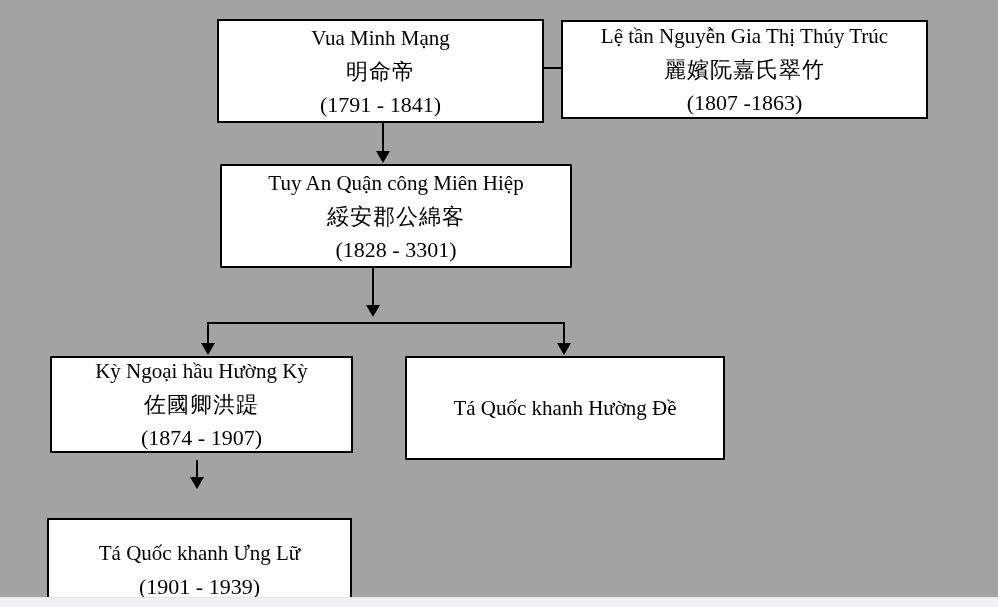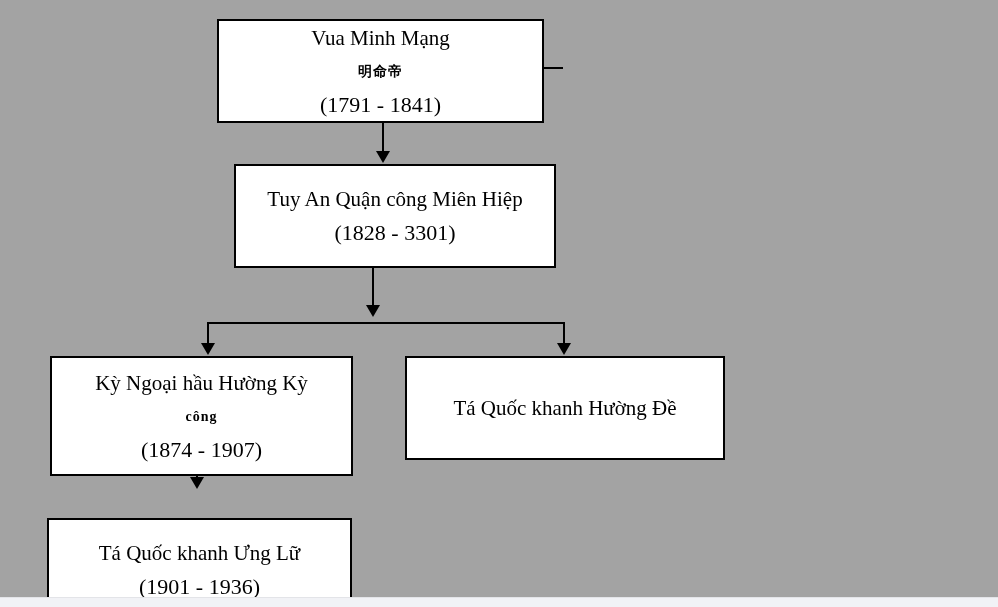--- a/index.html
+++ b/index.html
@@ -16,27 +16,27 @@
     position:absolute;
     border:2px solid #000000;
     background:#ffffff;
     display:flex;flex-direction:column;
     align-items:center;justify-content:center;
     text-align:center;
     color:#000000;
     box-sizing:border-box;
   }
   .node .vi{font-size:21px;line-height:33px;white-space:nowrap;}
-  .node .cjk{font-size:14px;line-height:33px;white-space:nowrap;letter-spacing:1px;font-weight:bold;}
+  .node .cjk{font-size:22px;line-height:33px;white-space:nowrap;letter-spacing:1px;}
   .node .years{font-size:22px;line-height:33px;white-space:nowrap;}
 
   #box-minh-mang {left:217px;top:19px; width:327px;height:104px;}
   #box-le-tan    {left:561px;top:20px; width:367px;height:99px;}
-  #box-mien-hiep {left:234px;top:164px;width:322px;height:104px;}
-  #box-huong-ky  {left:50px; top:356px;width:303px;height:120px;}
+  #box-mien-hiep {left:220px;top:164px;width:352px;height:104px;}
+  #box-huong-ky  {left:50px; top:356px;width:303px;height:97px;}
   #box-huong-de  {left:405px;top:356px;width:320px;height:104px;}
   #box-ung-lu    {left:47px; top:518px;width:305px;height:103px;}
 
   
   .hline,.vline{position:absolute;background:#000000;}
   .arrowhead{
     position:absolute;width:0;height:0;
     border-left:7px solid transparent;
     border-right:7px solid transparent;
     border-top:12px solid #000000;
@@ -90,35 +90,41 @@
 
   <div class="vline" id="v3"></div>
   <div class="arrowhead" id="a3"></div>
 
   <div class="node" id="box-minh-mang">
     <div class="vi">Vua Minh Mạng</div>
     <div class="cjk">明命帝</div>
     <div class="years">(1791 - 1841)</div>
   </div>
 
+  <div class="node" id="box-le-tan">
+    <div class="vi">Lệ tần Nguyễn Gia Thị Thúy Trúc</div>
+    <div class="cjk">麗嬪阮嘉氏翠竹</div>
+    <div class="years">(1807 -1863)</div>
+  </div>
 
   <div class="node" id="box-mien-hiep">
     <div class="vi">Tuy An Quận công Miên Hiệp</div>
+    <div class="cjk">綏安郡公綿客</div>
     <div class="years">(1828 - 3301)</div>
   </div>
 
   <div class="node" id="box-huong-ky">
     <div class="vi">Kỳ Ngoại hầu Hường Kỳ</div>
-    <div class="cjk">công</div>
+    <div class="cjk">佐國卿洪踶</div>
     <div class="years">(1874 - 1907)</div>
   </div>
 
   <div class="node" id="box-huong-de">
     <div class="vi">Tá Quốc khanh Hường Đề</div>
   </div>
 
   <div class="node" id="box-ung-lu">
     <div class="vi">Tá Quốc khanh Ưng Lữ</div>
-    <div class="years">(1901 - 1936)</div>
+    <div class="years">(1901 - 1939)</div>
   </div>
 
   <div class="page-edge"></div>
 </div>
 
 </body></html>

